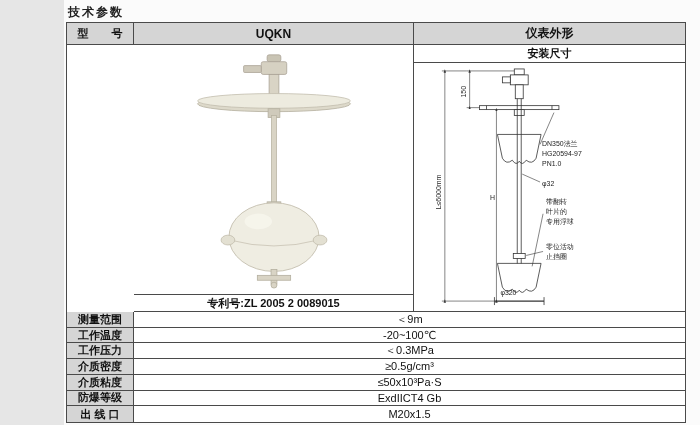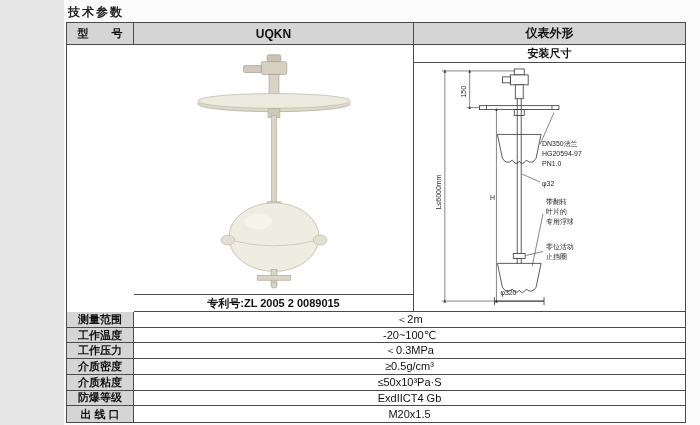--- a/index.html
+++ b/index.html
@@ -155,21 +155,21 @@
           <text class="dwg-text" x="132" y="152">叶片的</text>
           <text class="dwg-text" x="132" y="162">专用浮球</text>
           <text class="dwg-text" x="132" y="188">零位活动</text>
           <text class="dwg-text" x="132" y="198">止挡圈</text>
           <text class="dwg-text" x="86" y="234">φ320</text>
         </g>
       </svg>
     </div>
 
     <div class="cell gray r5l">测量范围</div>
-    <div class="cell r5v noR">＜2m</div>
+    <div class="cell r5v noR">＜9m</div>
 
     <div class="cell gray r6l">工作温度</div>
     <div class="cell r6v noR">-20~100℃</div>
 
     <div class="cell gray r7l">工作压力</div>
     <div class="cell r7v noR">＜0.3MPa</div>
 
     <div class="cell gray r8l">介质密度</div>
     <div class="cell r8v noR">≥0.5g/cm³</div>
 

